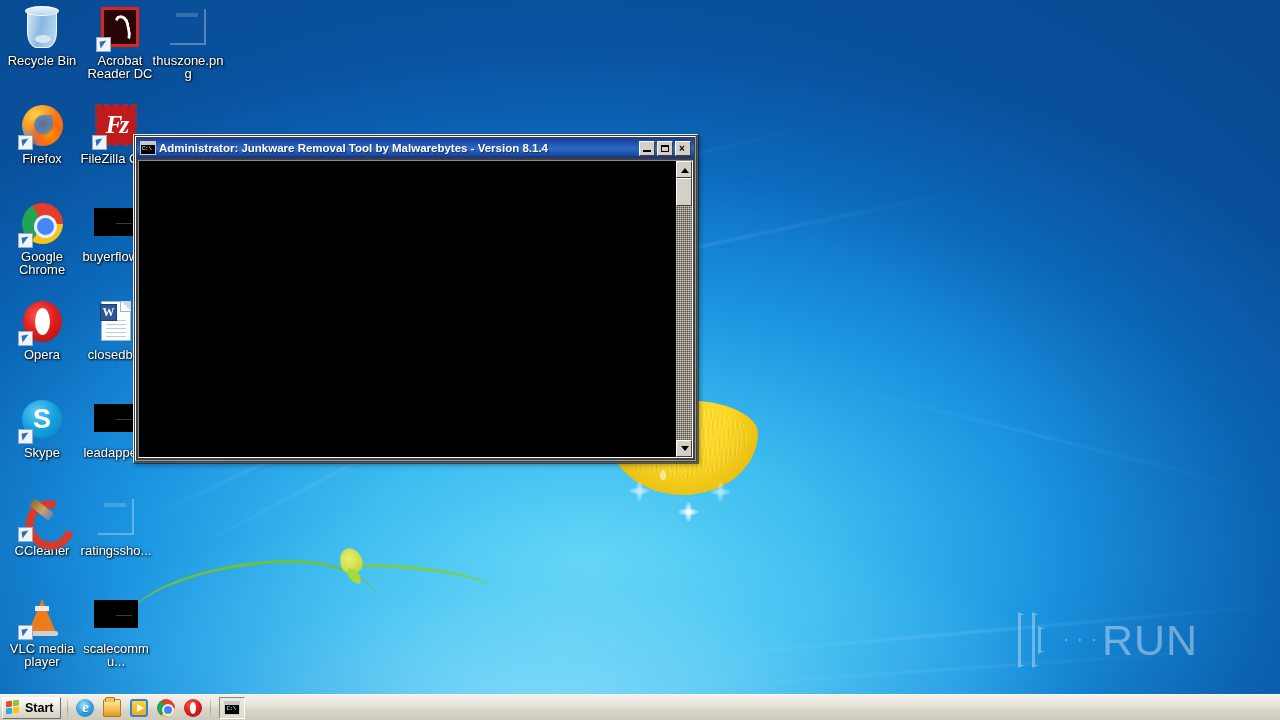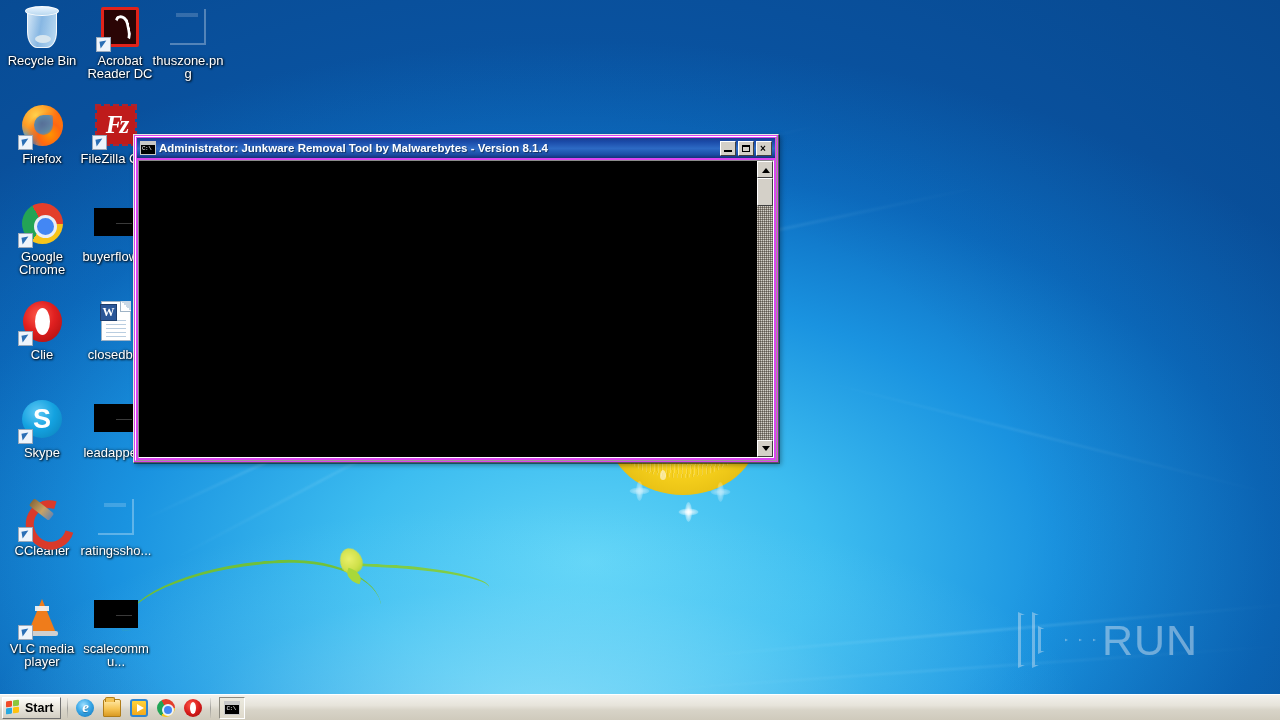--- a/index.html
+++ b/index.html
@@ -267,22 +267,22 @@
     border-right: 2px solid rgba(255,255,255,.30);
     border-bottom: 2px solid rgba(255,255,255,.30);
   }
   .ic-ghost::after {
     content: ""; position: absolute; left: 6px; top: 4px; width: 22px; height: 4px;
     background: rgba(255,255,255,.18);
   }
 
   
   #cmd-window {
-    position: absolute; left: 133px; top: 134px; width: 646px; height: 329px;
-    background: #d946ef;
+    position: absolute; left: 133px; top: 134px; width: 565px; height: 329px;
+    background: #404040;
     border-top: 1px solid #e9e7e2;
     border-left: 1px solid #e9e7e2;
     border-right: 1px solid #5b5b5b;
     border-bottom: 1px solid #5b5b5b;
     box-shadow: 1px 1px 0 rgba(0,0,0,.45), 2px 2px 5px rgba(0,0,0,.35);
   }
   #cmd-window .frame-in {
     position: absolute; inset: 1px;
     border-top: 1px solid #ffffff; border-left: 1px solid #ffffff;
     border-right: 1px solid #9d9a92; border-bottom: 1px solid #9d9a92;
@@ -645,21 +645,21 @@
         <div class="glyph">
           <span class="ic-blackthumb"></span>
         </div>
         <div class="lbl">buyerflower</div>
       </div>
       <div class="icon" style="left: 6px; top: 298px;">
         <div class="glyph">
           <span class="ic-opera"></span>
           <span class="shortcut-arrow"></span>
         </div>
-        <div class="lbl">Clie</div>
+        <div class="lbl">Opera</div>
       </div>
       <div class="icon" style="left: 80px; top: 298px;">
         <div class="glyph">
           <span class="ic-doc">
             <span class="lines"></span>
             <span class="wbadge">W</span>
           </span>
         </div>
         <div class="lbl">closedb.rt</div>
       </div>

